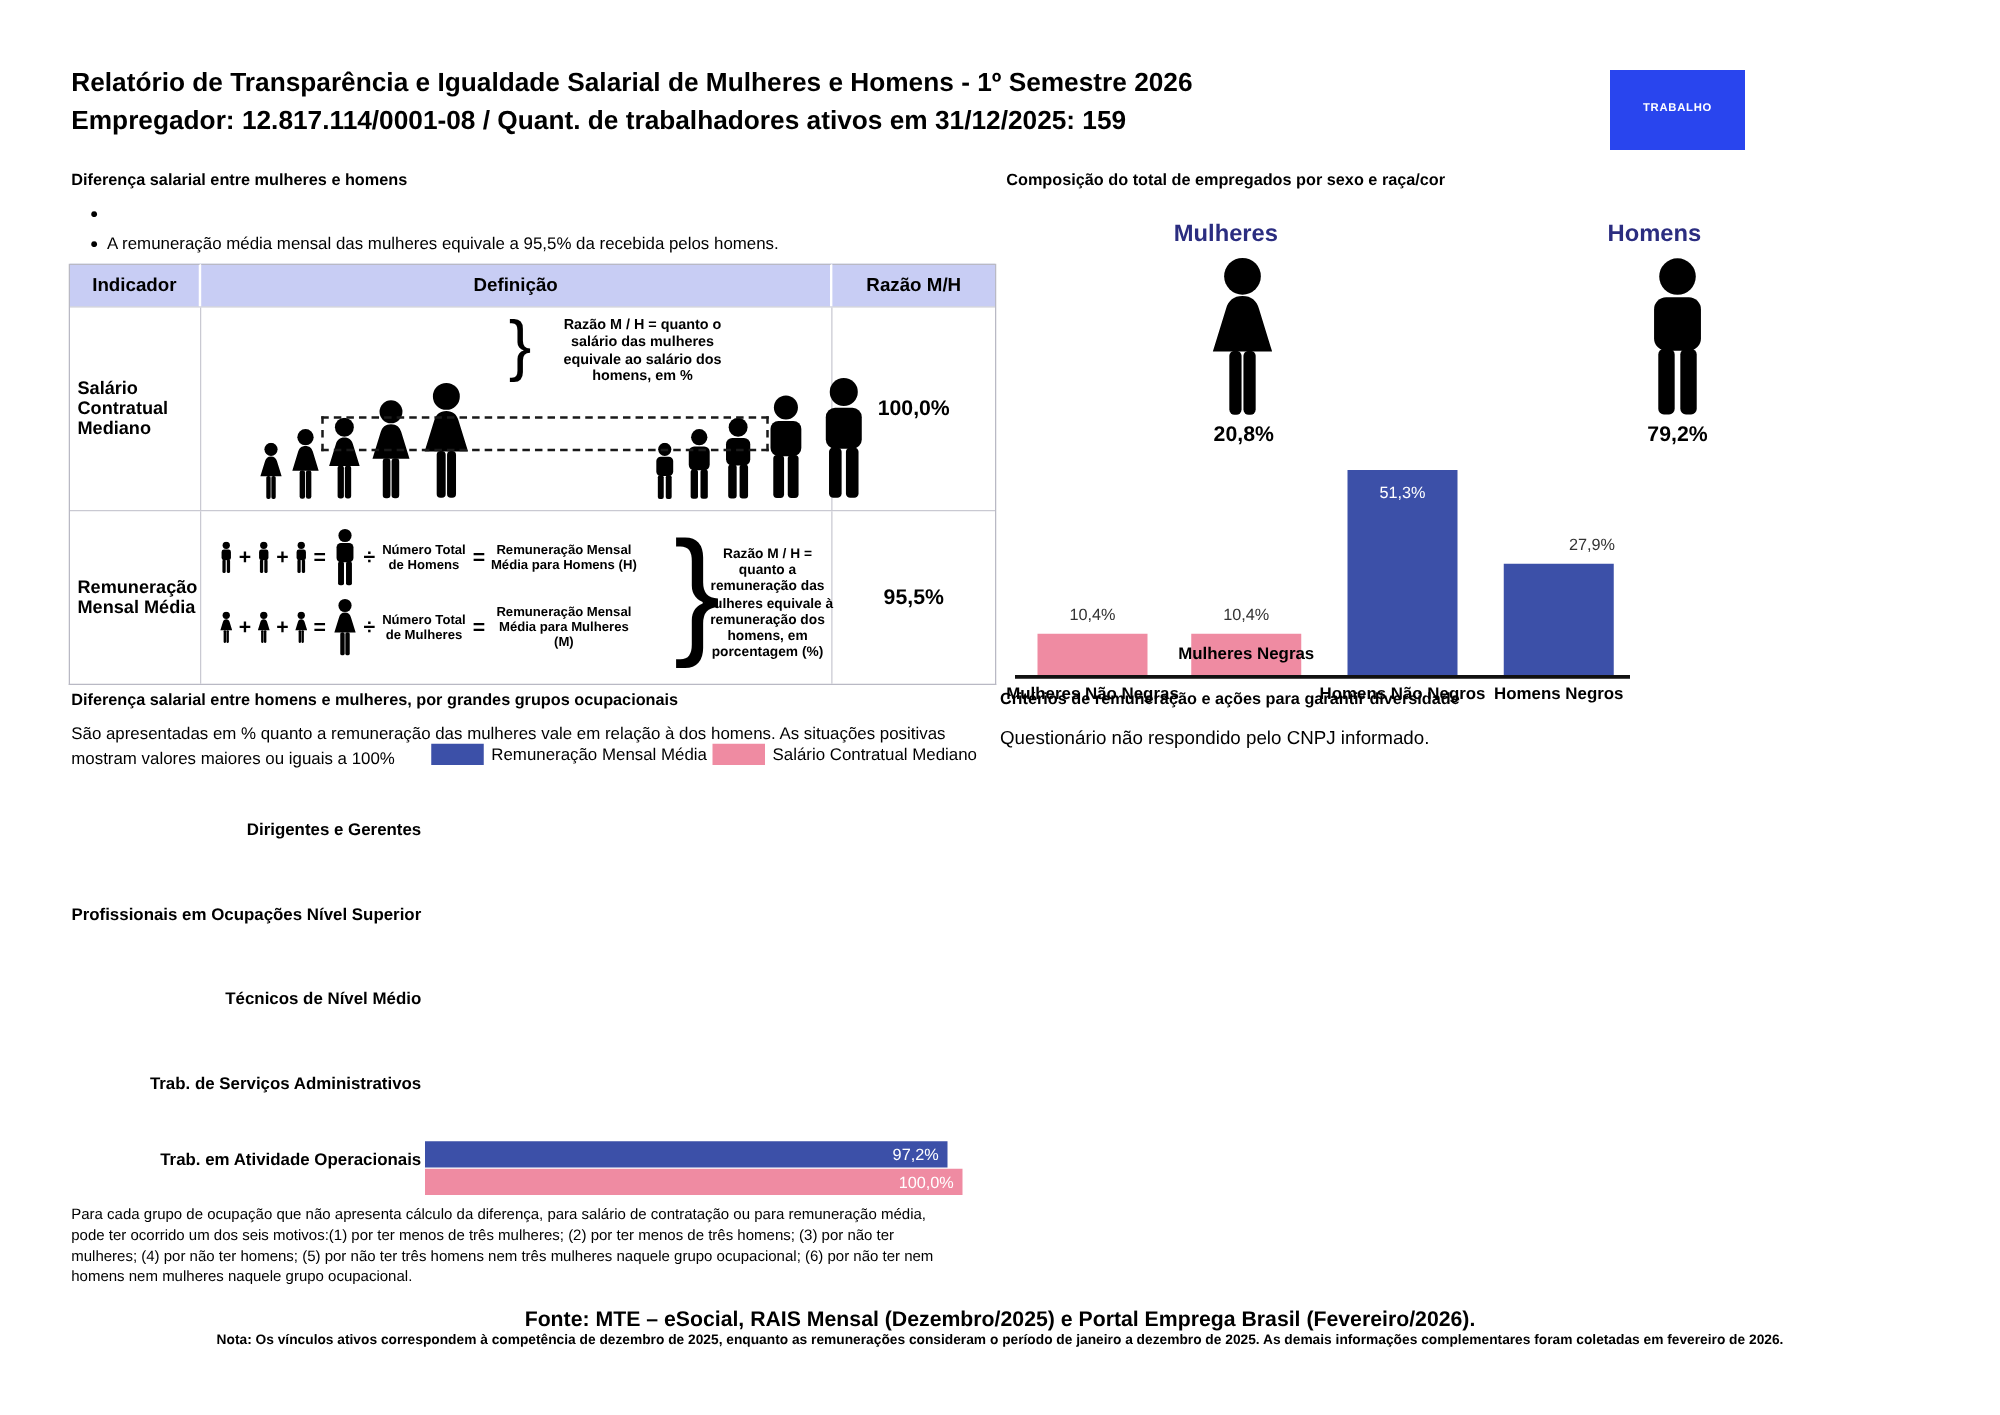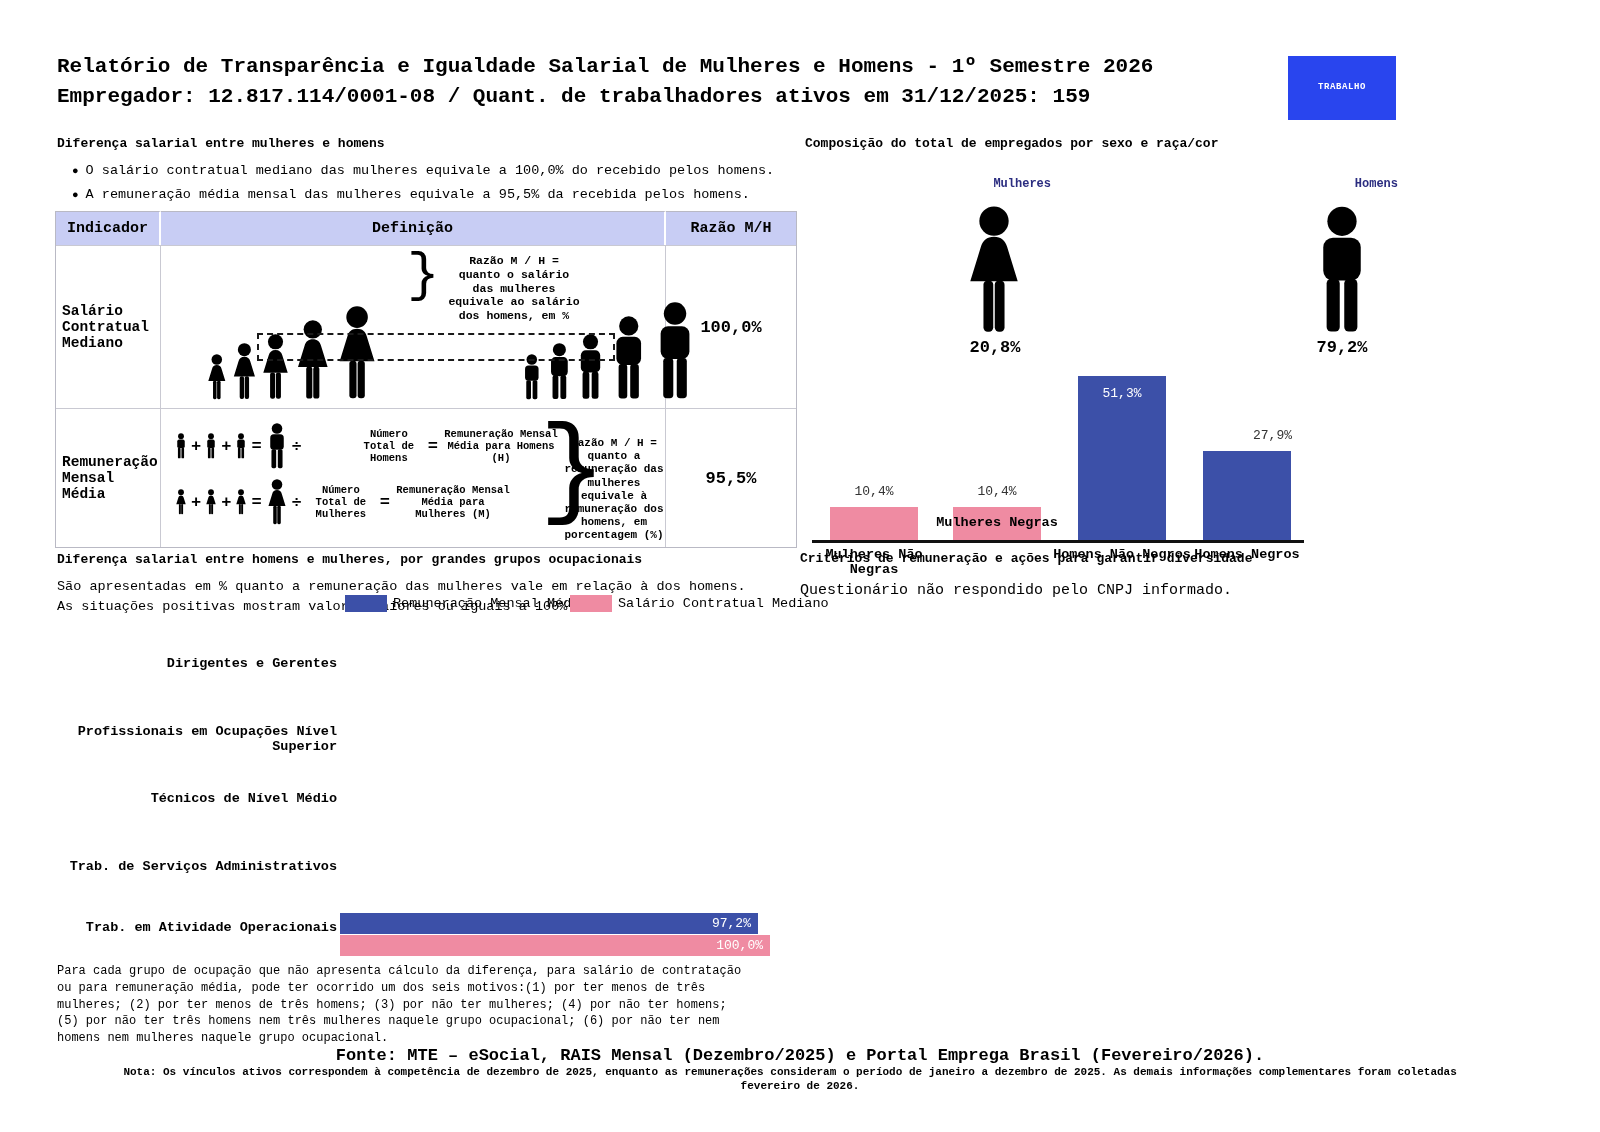--- a/index.html
+++ b/index.html
@@ -1,17 +1,17 @@
 <!DOCTYPE html>
 <html style="--blue: #3c50a8; --pink: #ef8ba2; --red: #e8222b; --navy: #2b2d80; --hdrbg: #c8cdf4; --hlpink: #f2a3b8; --hlblue: #3a50c8; --mteblue: #2945ee;"><head>
 <meta charset="utf-8">
 <style>
   html,body{margin:0;padding:0;background:#fff;}
   .page{position:relative;width:1464px;height:1132px;background:#fff;overflow:hidden;
-        font-family:Liberation Mono, monospace;color:#000;}
+        font-family:Liberation Sans, sans-serif;color:#000;}
   .abs{position:absolute;}
 
   
   .report-title{font-size:21px;font-weight:bold;}
   .logo-mte{width:108px;height:64px;background:var(--mteblue);color:#fff;display:flex;
             flex-direction:column;justify-content:center;align-items:center;text-align:center;}
   .logo-mte .l1{font-size:7px;letter-spacing:.8px;margin-bottom:2px;}
   .logo-mte .l2{font-size:9px;font-weight:bold;letter-spacing:.6px;line-height:1.25;}
   .logo-gov{width:132px;height:68px;display:flex;flex-direction:column;align-items:center;justify-content:center;}
   .logo-gov .top{font-size:8.5px;font-weight:bold;letter-spacing:1.5px;}
@@ -52,21 +52,21 @@
 
   
   .occ-label{width:290px;text-align:right;font-size:13.5px;font-weight:bold;}
   .legend-item{display:flex;align-items:center;gap:6px;font-size:13.5px;}
   .sw{width:42px;height:17px;display:inline-block;}
   .hbar{height:21px;}
   .hbar .val{position:absolute;right:7px;top:3px;color:#fff;font-size:13px;}
   .fineprint{font-size:12px;line-height:1.4;width:695px;}
 
   
-  .gender-label{width:112px;text-align:right;font-size:12px;font-weight:bold;color:var(--navy);}
+  .gender-label{width:112px;text-align:left;font-size:19px;font-weight:bold;color:var(--navy);}
   .gender-pct{width:112px;text-align:center;font-size:17px;font-weight:bold;}
   .vbar{width:88px;}
   .vbar-label{width:90px;text-align:center;font-size:13px;color:#333;}
   .vbar-label.inside{color:#fff;}
   .axisline{height:3px;background:#111;}
   .cat-label{width:146px;text-align:center;font-size:13.5px;font-weight:bold;}
 
   .criterios-body{font-size:15px;}
   .footer{width:1600px;text-align:center;font-size:17px;font-weight:bold;}
   .footer-nota{left:100px;width:1400px;text-align:center;font-size:11px;font-weight:bold;line-height:1.25;}
@@ -98,21 +98,20 @@
 
   <div class="abs logo-mte" style="left:1288px;top:56px;gap:42px;">
     <div class="l1">MINISTÉRIO DO</div>
     <div class="l2">TRABALHO</div>
     <div class="l2">E EMPREGO</div>
   </div>
 
   <div class="abs section-title" style="left:57px;top:136px;">Diferença salarial entre mulheres e homens</div>
   <div class="abs bullet-line" style="left:72px;top:163px;">
     <span class="dot">●</span>
-    <span>O salário contratual mediano das mulheres equivale a 100,0% do recebido pelos homens.</span>
   </div>
   <div class="abs bullet-line" style="left:72px;top:187px;">
     <span class="dot">●</span>
     <span>A remuneração média mensal das mulheres equivale a 95,5% da recebida pelos homens.</span>
   </div>
 
   <div class="abs tbl" style="left:55px;top:211px;">
     <div class="tbl-header">
       <div>Indicador</div>
       <div>Definição</div>
@@ -178,21 +177,21 @@
             </svg>
           <span class="op">+</span>
           <svg class="person" style="color:var(--blue);height:26px;width:12px;">
               <use href="#sym-man"></use>
             </svg>
           <span class="op">=</span>
           <svg class="person" style="color:var(--blue);height:46px;width:22px;">
               <use href="#sym-man"></use>
             </svg>
           <span class="op">÷</span>
-          <span class="flabel" style="width:70px;margin-left:48px;">Número Total de Homens</span>
+          <span class="flabel" style="width:70px;">Número Total de Homens</span>
           <span class="op">=</span>
           <span class="flabel" style="width:118px;">Remuneração Mensal Média para Homens (H)</span>
         </div>
         <div class="formula-row" style="left:14px;top:70px;">
           <svg class="person" style="color:var(--pink);height:26px;width:12px;">
               <use href="#sym-woman"></use>
             </svg>
           <span class="op">+</span>
           <svg class="person" style="color:var(--pink);height:26px;width:12px;">
               <use href="#sym-woman"></use>

